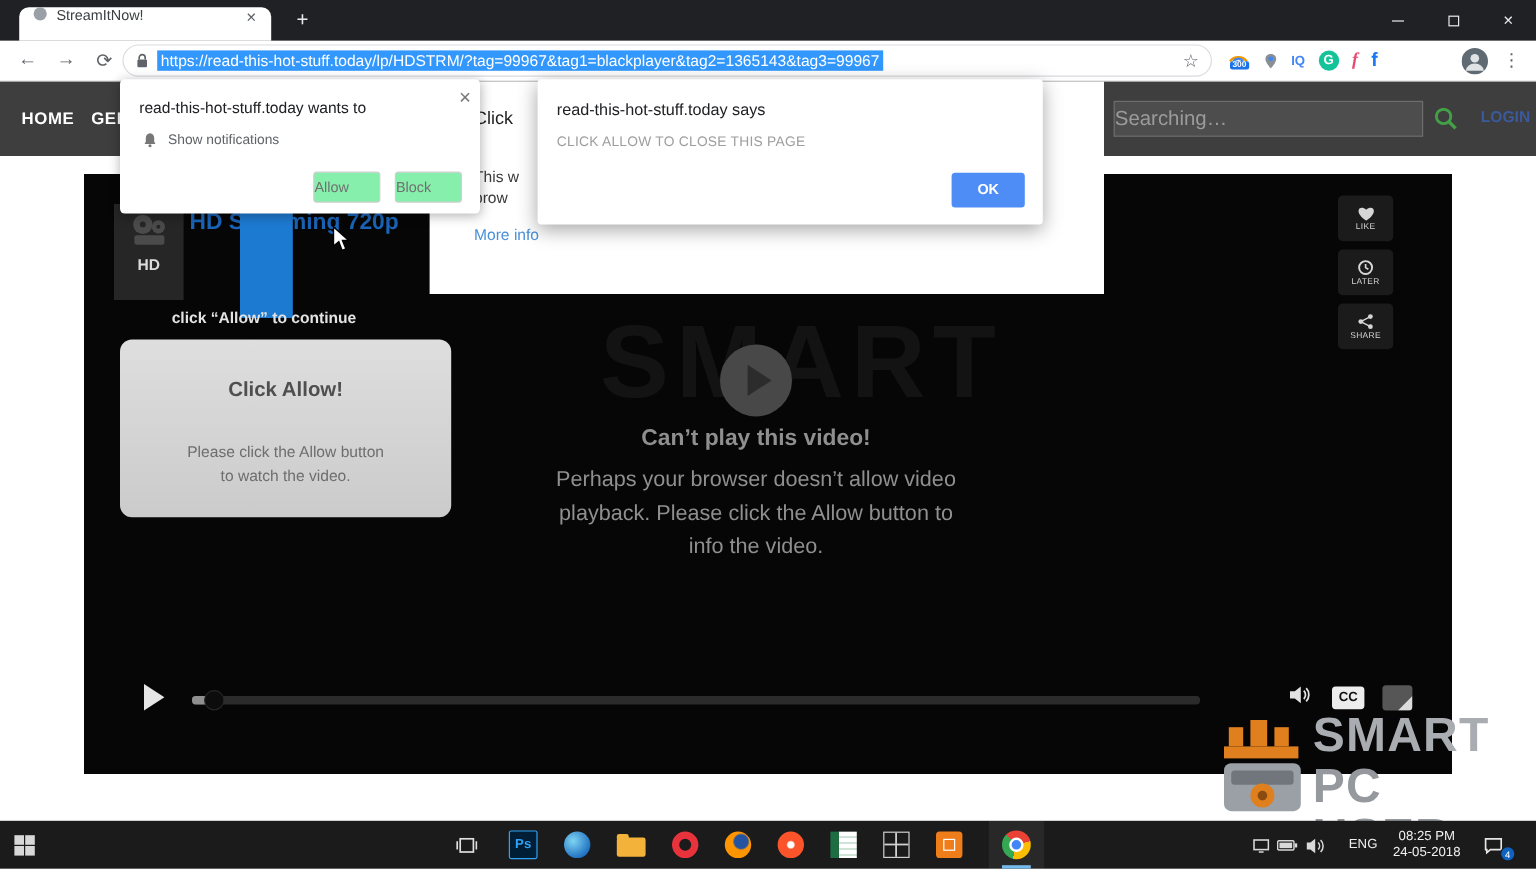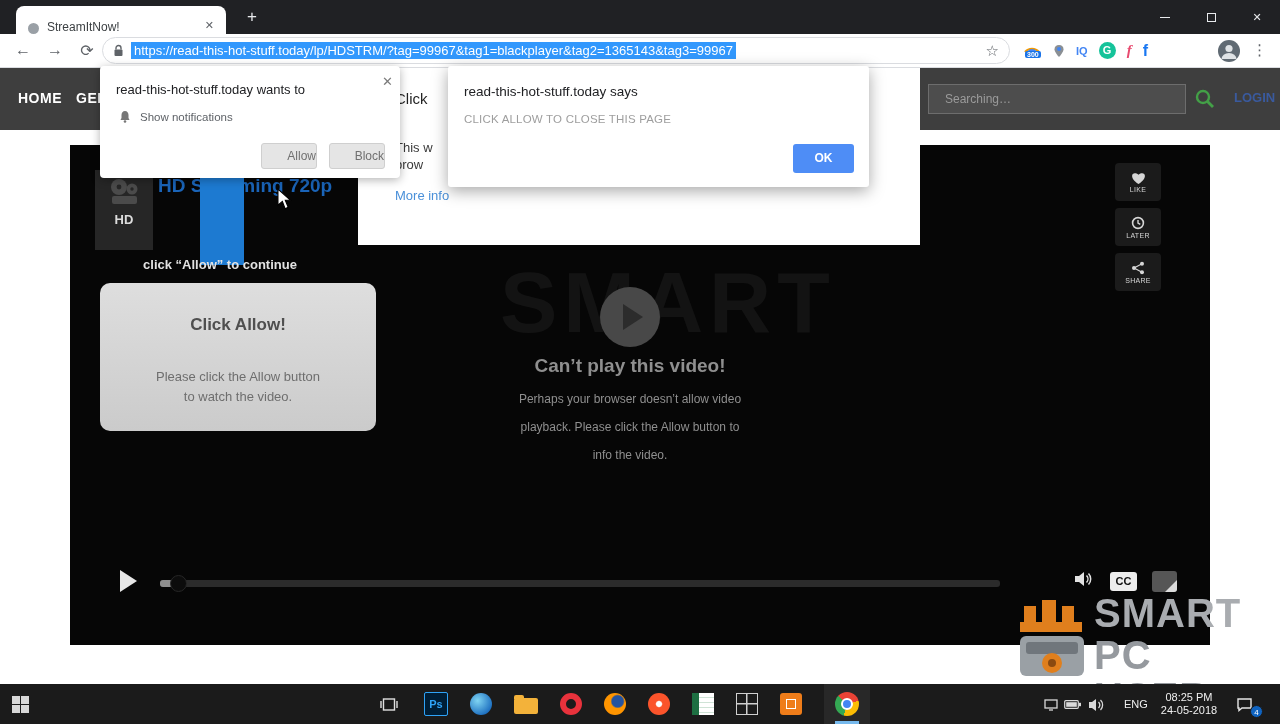--- a/index.html
+++ b/index.html
@@ -1,59 +1,59 @@
 <!DOCTYPE html>
 <html><head>
 <meta charset="utf-8">
 <style>
   *{margin:0;padding:0;box-sizing:border-box}
   html,body{width:1280px;height:724px}
   body{font-family:"Liberation Sans",sans-serif;position:relative;overflow:hidden;background:#fff}
   
   .titlebar{position:absolute;left:0;top:0;width:1280px;height:34px;background:#202124}
-  .tab{position:absolute;left:16px;top:6px;width:210px;height:28px;background:#fff;border-radius:8px 8px 0 0;display:flex;align-items:flex-end;padding:0 8px}
+  .tab{position:absolute;left:16px;top:6px;width:210px;height:28px;background:#fff;border-radius:8px 8px 0 0;display:flex;align-items:flex-start;padding:0 8px}
   .tab .fav{width:11px;height:11px;border-radius:50%;background:#9aa0a6;margin:0 8px 0 4px}
   .tab .ttl{font-size:12px;color:#3c4043;flex:1;white-space:nowrap;overflow:hidden}
   .tab .cls{font-size:11px;color:#5f6368;padding:2px 4px;cursor:default}
   .newtab{position:absolute;left:240px;top:5px;color:#e8eaed;font-size:17px;width:24px;height:24px;text-align:center;line-height:24px}
   .winctrl{position:absolute;top:0;width:46px;height:34px;display:flex;align-items:center;justify-content:center;color:#e8eaed;font-size:11px}
   .navbar{position:absolute;left:0;top:34px;width:1280px;height:34px;background:#fff;border-bottom:1px solid #dadce0}
   .navbtn{position:absolute;top:7px;font-size:16px;color:#5f6368;width:22px;text-align:center}
   .omnibox{position:absolute;left:102px;top:3px;width:908px;height:27px;border:1px solid #dadce0;border-radius:14px;display:flex;align-items:center;padding:0 10px;background:#fff}
   .urlsel{background:#3298fd;color:#fff;font-size:13px;padding:1px 3px;white-space:nowrap;overflow:hidden}
   .star{margin-left:auto;color:#5f6368;font-size:15px}
   .extbar{position:absolute;left:1024px;top:3px;height:27px;display:flex;align-items:center;gap:11px}
   .badge300{position:absolute;left:1px;top:12px;background:#1a73e8;color:#fff;font-size:7px;padding:0 2px;border-radius:2px;font-weight:bold}
   .iq{color:#4285f4;font-weight:bold;font-size:11px}
   .gcir{width:17px;height:17px;border-radius:50%;background:#15c39a;color:#fff;font-size:11px;font-weight:bold;text-align:center;line-height:17px}
   .fred{color:#e84a6f;font-weight:bold;font-style:italic;font-family:"Liberation Serif",serif;font-size:15px}
   .fblue{color:#1877f2;font-weight:bold;font-size:16px}
   .kebab{position:absolute;left:1252px;top:7px;color:#5f6368;font-size:15px}
   
   .siteheader{position:absolute;left:0;top:68px;width:1280px;height:62px;background:#3e3e3e;z-index:1}
   .navitem{position:absolute;top:22px;color:#fff;font-weight:bold;font-size:14px;letter-spacing:.5px}
-  .sitesearch{position:absolute;left:928px;top:16px;width:258px;height:30px;background:rgba(255,255,255,.08);border:1px solid rgba(255,255,255,.18);color:#c9c9c9;font-size:12px;padding-left:16px;font-family:"Liberation Sans",sans-serif}
+  .sitesearch{position:absolute;left:928px;top:16px;width:258px;height:30px;background:rgba(255,255,255,.08);border:1px solid rgba(255,255,255,.18);color:#c9c9c9;font-size:17px;padding-left:0;font-family:"Liberation Sans",sans-serif}
   .sitesearch::placeholder{color:#9b9b9b}
   .login{position:absolute;left:1234px;top:22px;color:#3a5a9e;font-weight:bold;font-size:13px}
   
   .player{position:absolute;left:70px;top:145px;width:1140px;height:500px;background:#060606;z-index:2}
   .hdbox{position:absolute;left:25px;top:25px;width:58px;height:80px;background:#262626;text-align:center;padding-top:8px}
   .hdtxt{color:#dcdcdc;font-weight:bold;font-size:13px;margin-top:2px}
   .caption{position:absolute;left:88px;top:30px;color:#1a64b8;font-size:19px;font-weight:600;white-space:nowrap}
   .bluerect{position:absolute;left:130px;top:32px;width:44px;height:88px;background:#1d7ad1}
   .allowhint{position:absolute;left:0;top:112px;width:300px;text-align:center;color:#e3e3e3;font-size:13px;font-weight:600}
   .graycard{position:absolute;left:30px;top:138px;width:276px;height:148px;border-radius:10px;background:linear-gradient(180deg,#dedede,#cbcbcb)}
   .cardtitle{position:absolute;left:0;top:32px;width:100%;text-align:center;color:#4f4f4f;font-weight:bold;font-size:17px}
   .cardline{position:absolute;left:0;width:100%;text-align:center;color:#6e6e6e;font-size:13px}
   .wm{position:absolute;color:rgba(255,255,255,.055);font-weight:bold;font-size:86px;letter-spacing:6px;white-space:nowrap}
   .playcircle{position:absolute;left:530px;top:142px;width:60px;height:60px;border-radius:50%;background:#484848}
   .playtri{position:absolute;left:23px;top:17px;width:0;height:0;border-top:13px solid transparent;border-bottom:13px solid transparent;border-left:20px solid #2c2c2c}
   .errblock{position:absolute;left:240px;top:210px;width:640px;text-align:center;color:#8f8f8f}
   .errtitle{font-size:19px;font-weight:bold;margin-bottom:8px}
-  .errline{font-size:12px;line-height:28px}
+  .errline{font-size:18px;line-height:28px}
   .sidebtn{position:absolute;left:1045px;width:46px;height:38px;background:#1b1b1b;border-radius:4px;display:flex;flex-direction:column;align-items:center;justify-content:center;gap:2px}
   .sidelbl{font-size:7px;color:#d5d5d5;letter-spacing:.3px}
   .ctrlplay{position:absolute;left:50px;top:425px;width:0;height:0;border-top:11px solid transparent;border-bottom:11px solid transparent;border-left:17px solid #e6e6e6}
   .progress{position:absolute;left:90px;top:435px;width:840px;height:7px;background:#2b2b2b;border-radius:3px}
   .played{position:absolute;left:0;top:0;width:14px;height:7px;background:#8f8f8f;border-radius:3px}
   .knob{position:absolute;left:10px;top:-5px;width:17px;height:17px;border-radius:50%;background:#0c0c0c;border:1px solid #262626}
   .ccbox{position:absolute;left:1040px;top:427px;width:27px;height:19px;background:#ededed;border-radius:3px;color:#111;font-weight:bold;font-size:11px;text-align:center;line-height:19px}
   .fsbox{position:absolute;left:1082px;top:426px;width:25px;height:21px;background:#565656;border-radius:3px;overflow:hidden}
   .fstri{position:absolute;right:0;bottom:0;width:0;height:0;border-bottom:12px solid #dcdcdc;border-left:12px solid transparent}
   
@@ -61,21 +61,21 @@
   .pm-h{position:absolute;left:37px;top:22px;font-weight:normal;font-size:15px;color:#1f1f1f}
   .pm-t{position:absolute;font-size:13px;color:#3a3a3a}
   .pm-link{position:absolute;left:37px;top:120px;font-size:13px;color:#4a90d9}
   
   .brand{position:absolute;left:1016px;top:592px;width:262px;height:92px;z-index:4}
   .brandtxt{position:absolute;left:78px;font-weight:bold;font-size:40px;letter-spacing:1px;line-height:42px}
   
   .notif{position:absolute;left:100px;top:66px;width:300px;height:112px;background:#fff;border-radius:4px;box-shadow:0 2px 10px rgba(0,0,0,.3);z-index:5}
   .notif .t{position:absolute;left:16px;top:16px;font-size:13px;color:#202124}
   .notif .perm{position:absolute;left:40px;top:45px;font-size:11.5px;color:#5f6368}
-  .npbtn{position:absolute;top:77px;width:56px;height:26px;border:1px solid #cfcfcf;border-radius:3px;background:#e5e5e5;color:#707070;font-size:12px;text-align:right;line-height:24px}
+  .npbtn{position:absolute;top:77px;width:56px;height:26px;border:1px solid #cfcfcf;border-radius:3px;background:#86efac;color:#707070;font-size:12px;text-align:left;line-height:24px}
   .notif .x{position:absolute;left:282px;top:8px;color:#7a7a7a;font-size:13px}
   .alert{position:absolute;left:448px;top:66px;width:421px;height:121px;background:#fff;border-radius:3px;box-shadow:0 4px 16px rgba(0,0,0,.35);z-index:5}
   .alert .t{position:absolute;left:16px;top:18px;font-size:13.5px;color:#202124}
   .alert .m{position:absolute;left:16px;top:47px;font-size:11.5px;color:#9e9e9e;letter-spacing:.2px}
   .okbtn{position:absolute;left:345px;top:78px;width:61px;height:29px;background:#4e8df6;border-radius:3px;color:#fff;font-weight:bold;font-size:12px;text-align:center;line-height:29px}
   
   .taskbar{position:absolute;left:0;top:684px;width:1280px;height:40px;background:#1b1b1b;z-index:6}
   .winlogo{position:absolute;left:12px;top:12px;width:17px;height:17px;display:grid;grid-template-columns:8px 8px;grid-template-rows:8px 8px;gap:1px}
   .winlogo div{background:#d8d8d8}
   .tbsearch{position:absolute;left:40px;top:0;width:326px;height:40px;background:#2d2d2d;border:1px solid #777;display:flex;align-items:center}

